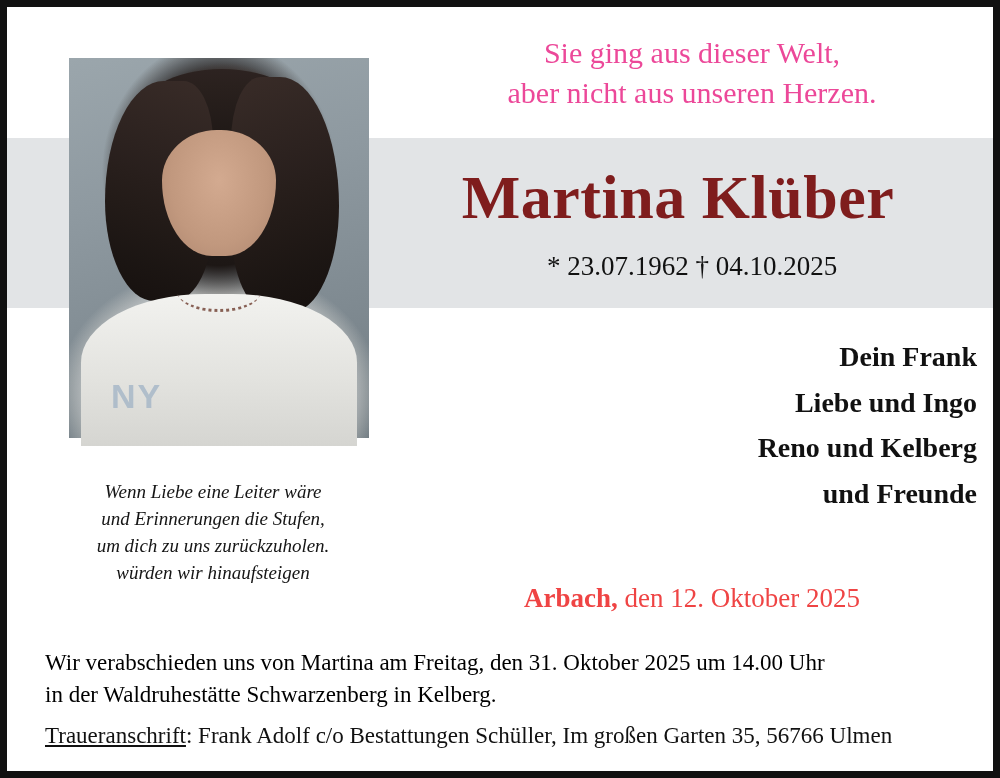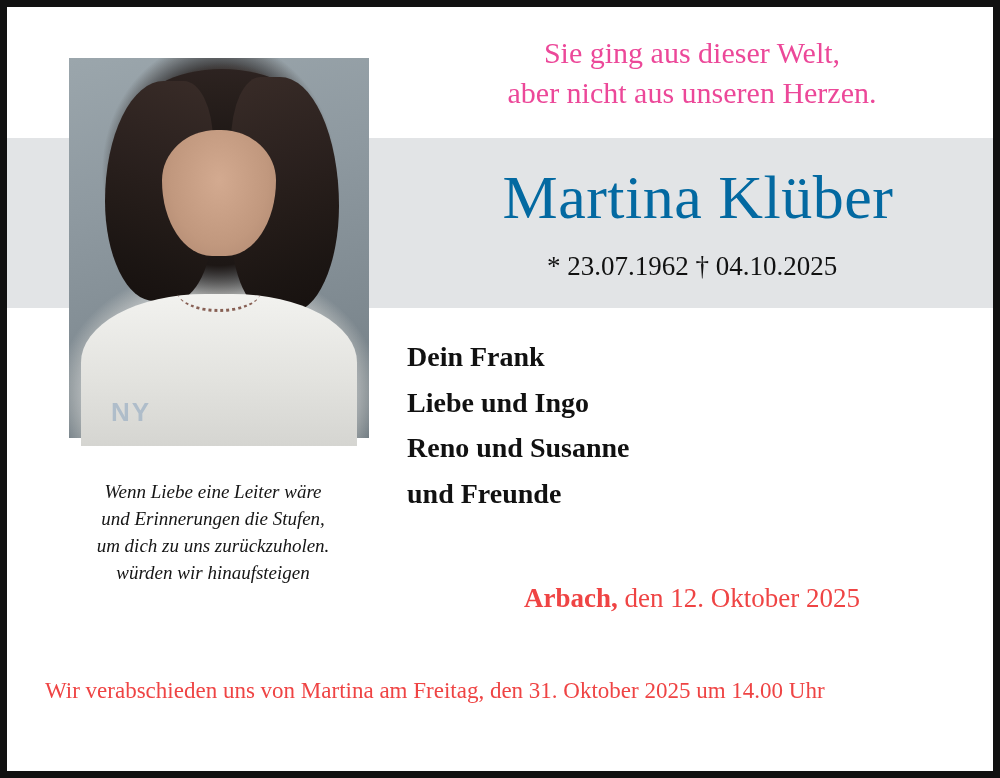--- a/index.html
+++ b/index.html
@@ -101,26 +101,25 @@
     width: 92%;
     height: 40%;
     border-radius: 45% 45% 0 0;
     background: linear-gradient(180deg, #f2f2ef 0%, #e3e3df 55%, #d5d5d1 100%);
   }
   .shirt-text {
     position: absolute;
     left: 14%;
     top: 84%;
     font-family: "Liberation Sans", sans-serif;
-    font-size: 26px;
+    font-size: 34px;
     letter-spacing: 2px;
     color: #9fb3c8;
     font-weight: bold;
     opacity: .75;
-    margin-top: 20px;
   }
   .necklace {
     position: absolute;
     left: 36%;
     top: 56%;
     width: 28%;
     height: 10%;
     border-bottom: 3px dotted #8b5f52;
     border-radius: 0 0 50% 50%;
   }
@@ -133,47 +132,47 @@
     width: 570px;
     text-align: center;
     font-size: 30px;
     line-height: 1.33;
     color: #ec4899;
   }
 
   
   .name {
     position: absolute;
-    left: 406px;
+    left: 386px;
     top: 155px;
     width: 570px;
     text-align: center;
     font-size: 62px;
-    font-weight: normal;
+    font-weight: bold;
     letter-spacing: 0.5px;
-    color: #0369a1;
+    color: #7f1d1d;
   }
   .dates {
     position: absolute;
     left: 400px;
     top: 244px;
     width: 570px;
     text-align: center;
     font-size: 27px;
     color: #111111;
   }
   .dates .birth { }
 
   
   .mourners {
     position: absolute;
     left: 400px;
     top: 327px;
     width: 570px;
-    text-align: left;
+    text-align: right;
     font-size: 28px;
     font-weight: bold;
     line-height: 1.63;
     color: #111111;
   }
   .place-line {
     position: absolute;
     left: 400px;
     top: 576px;
     width: 570px;
@@ -199,22 +198,21 @@
   }
 
   
   .farewell {
     position: absolute;
     left: 38px;
     top: 640px;
     width: 920px;
     font-size: 23px;
     line-height: 1.39;
-    color: #ef4444;
-    margin-top: 28px;
+    color: #000000;
   }
   .address {
     position: absolute;
     left: 38px;
     top: 716px;
     width: 930px;
     font-size: 23px;
     color: #111111;
   }
   .address .label {
@@ -251,34 +249,38 @@
     <div class="name">Martina Klüber</div>
 
     <div class="dates">
       <span class="birth">* 23.07.1962</span>
       <span class="death">† 04.10.2025</span>
     </div>
 
     <div class="mourners">
       <div>Dein Frank</div>
       <div>Liebe und Ingo</div>
-      <div>Reno und Susanne</div>
+      <div>Reno und Kelberg</div>
       <div>und Freunde</div>
     </div>
 
     <div class="place-line">
       <span class="place">Arbach,</span><span> den 12. Oktober 2025</span>
     </div>
 
     <div class="poem">
       <div>Wenn Liebe eine Leiter wäre</div>
       <div>und Erinnerungen die Stufen,</div>
       <div>um dich zu uns zurückzuholen.</div>
       <div>würden wir hinaufsteigen</div>
     </div>
 
     <div class="farewell">
       <div>Wir verabschieden uns von Martina am Freitag, den 31. Oktober 2025 um 14.00 Uhr</div>
-    </div>
-
+      <div>in der Waldruhestätte Schwarzenberg in Kelberg.</div>
+    </div>
+
+    <div class="address">
+      <span class="label">Traueranschrift</span><span>: Frank Adolf c/o Bestattungen Schüller, Im großen Garten 35, 56766 Ulmen</span>
+    </div>
 
   </div>
 </div>
 
 </body></html>

